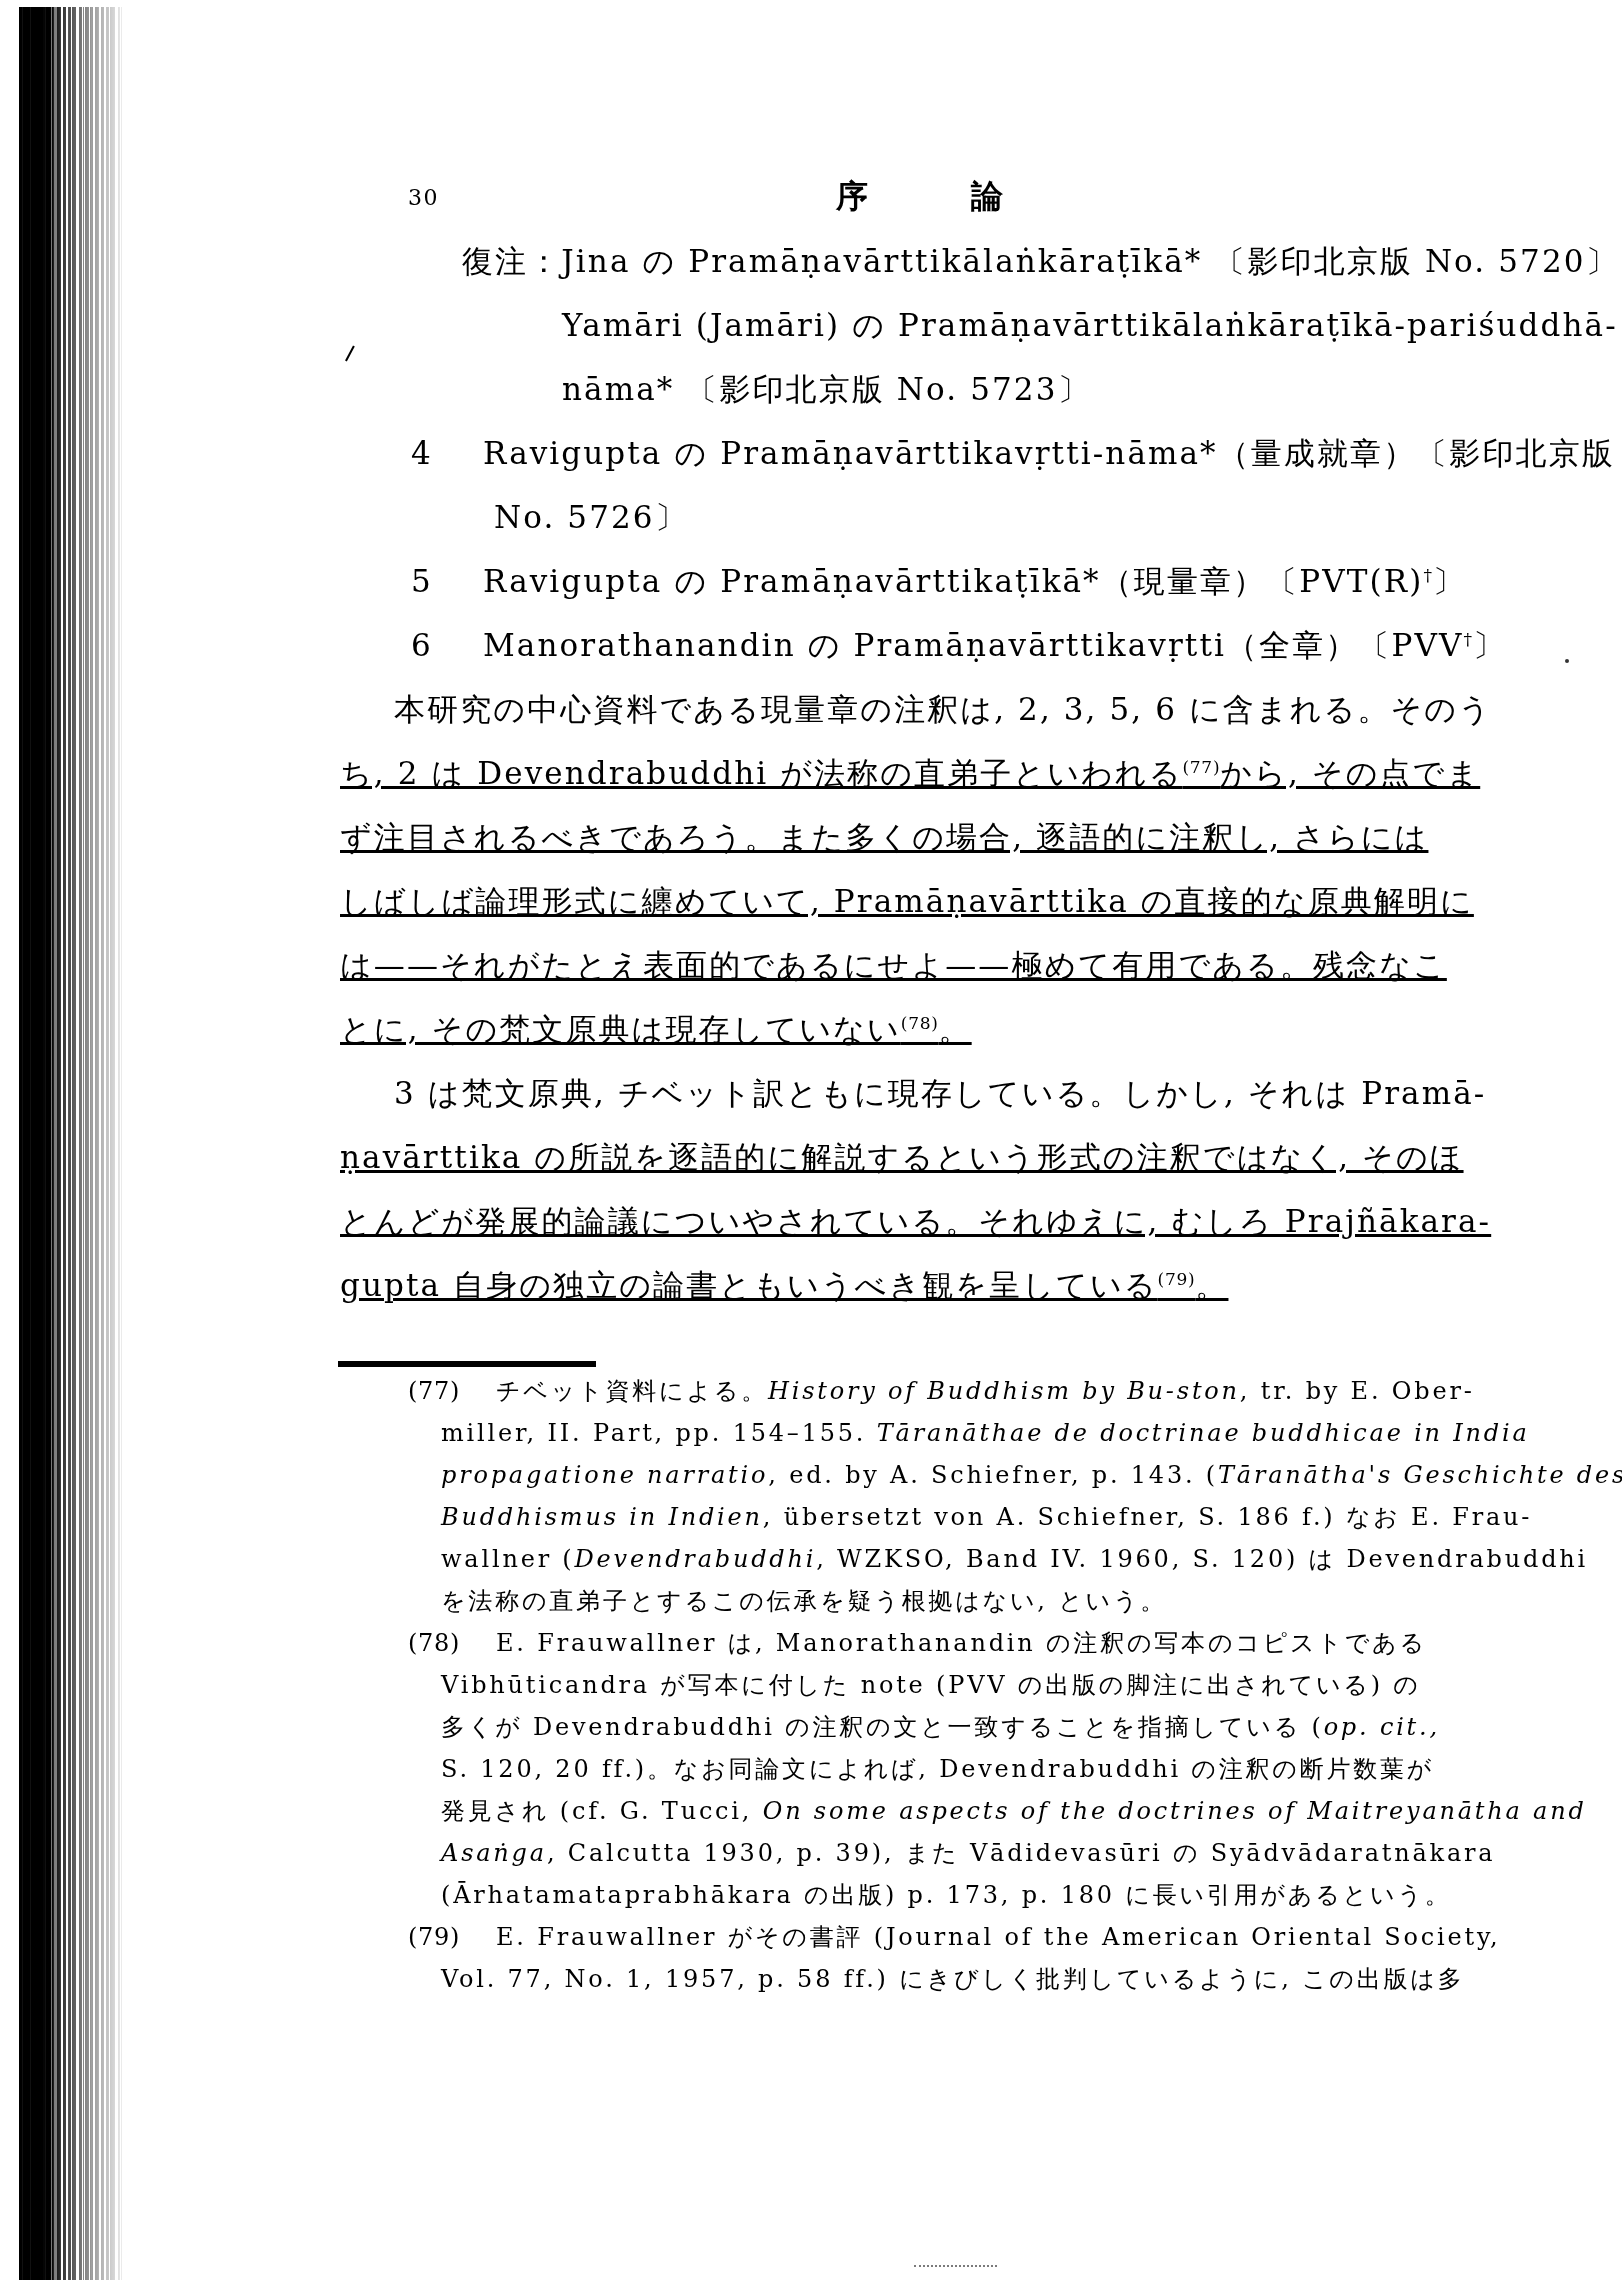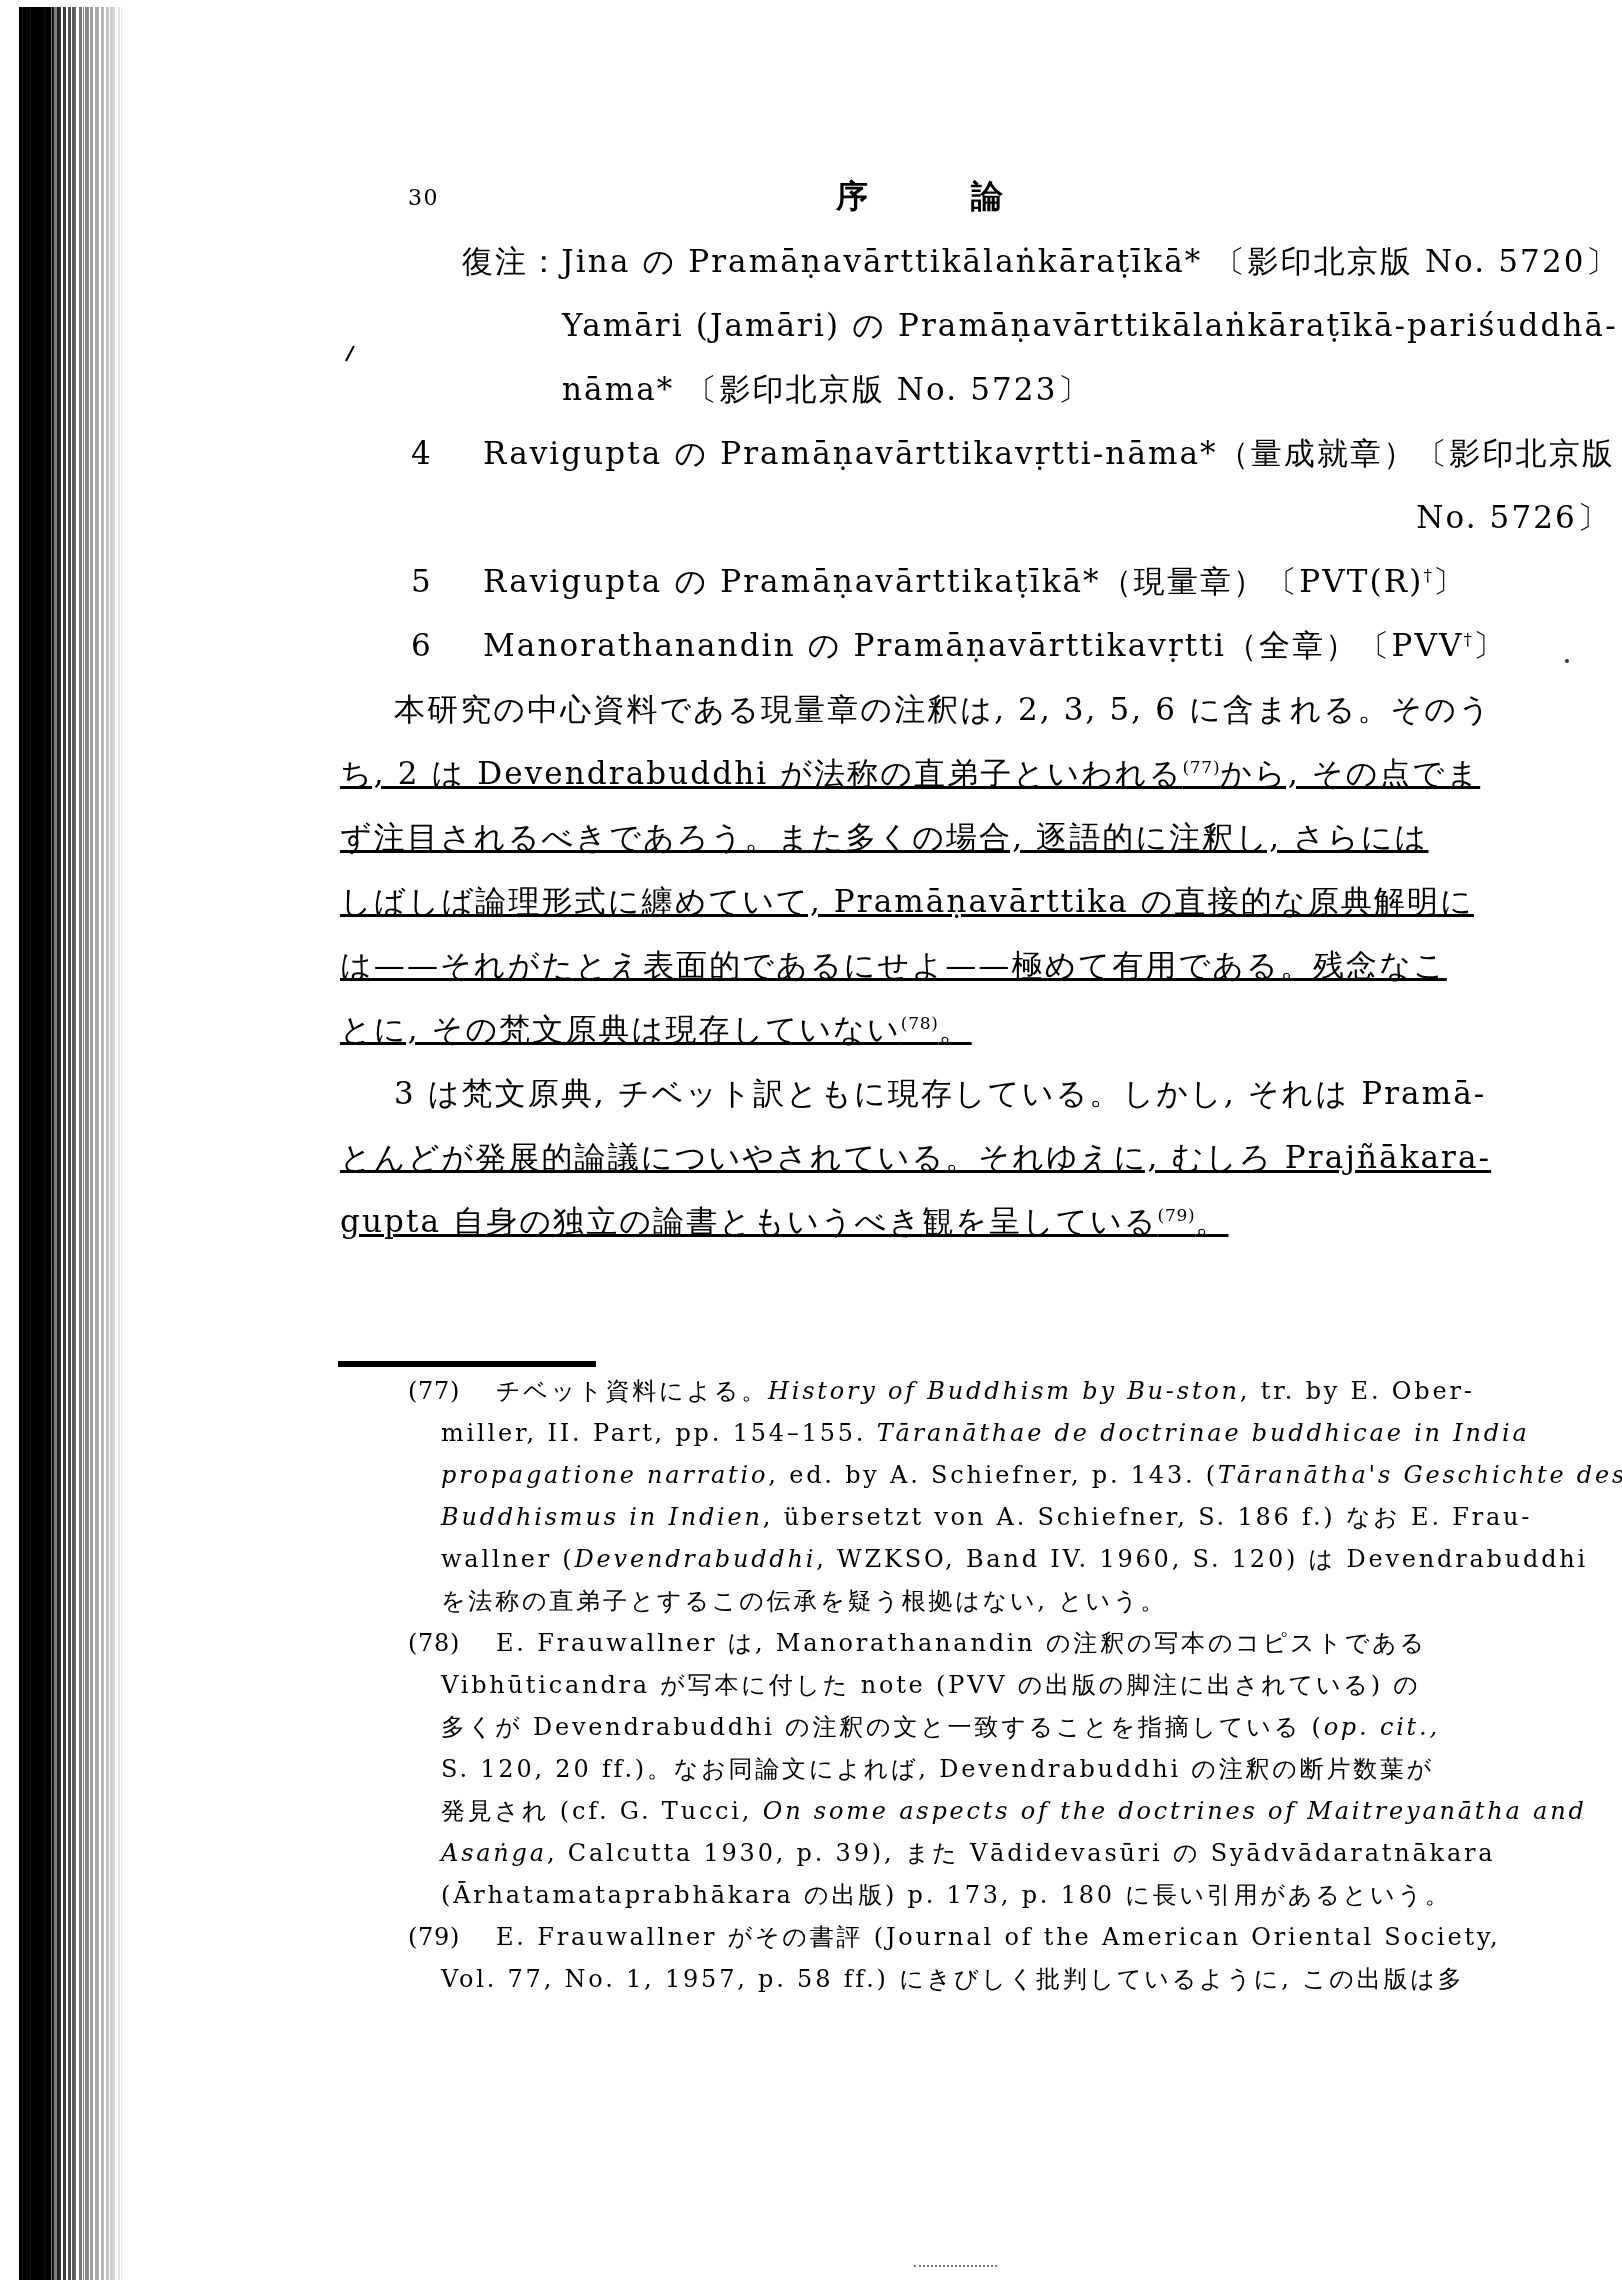--- a/index.html
+++ b/index.html
@@ -37,21 +37,21 @@
   #body-lines { position:absolute; left:0; top:229px; width:1610px; }
   .line {
     position:relative;
     height:64px; line-height:64px;
     font-size:31px; letter-spacing:2.1px;
     white-space:nowrap;
   }
   .quote    { padding-left:462px; }
   .quote2   { padding-left:562px; }
   .list     { padding-left:483px; }
-  .listcont { padding-left:494px;text-align:right; }
+  .listcont { padding-left:494px; }
   .pfirst   { padding-left:394px; }
   .para     { padding-left:340px;text-decoration:underline; }
   .line .num-label { position:absolute; left:411px; top:0; }
   .line sup, .fnline sup {
     font-size:0.55em; vertical-align:super; letter-spacing:0.7px; line-height:0;
   }
 
   
   .fnrule {
     position:absolute; left:338px; top:1361px;
@@ -109,20 +109,21 @@
       <div class="line listcont"><span>No. 5726〕</span></div>
       <div class="line list"><span class="num-label">5</span><span>Ravigupta の Pramāṇavārttikaṭīkā*（現量章）〔PVT(R)</span><sup>†</sup><span>〕</span></div>
       <div class="line list"><span class="num-label">6</span><span>Manorathanandin の Pramāṇavārttikavṛtti（全章）〔PVV</span><sup>†</sup><span>〕</span></div>
       <div class="line pfirst"><span>本研究の中心資料である現量章の注釈は, 2, 3, 5, 6 に含まれる。そのう</span></div>
       <div class="line para"><span>ち, 2 は Devendrabuddhi が法称の直弟子といわれる</span><sup>(77)</sup><span>から, その点でま</span></div>
       <div class="line para"><span>ず注目されるべきであろう。また多くの場合, 逐語的に注釈し, さらには</span></div>
       <div class="line para"><span>しばしば論理形式に纏めていて, Pramāṇavārttika の直接的な原典解明に</span></div>
       <div class="line para"><span>は——それがたとえ表面的であるにせよ——極めて有用である。残念なこ</span></div>
       <div class="line para"><span>とに, その梵文原典は現存していない</span><sup>(78)</sup><span>。</span></div>
       <div class="line pfirst"><span>3 は梵文原典, チベット訳ともに現存している。しかし, それは Pramā-</span></div>
+      <div class="line para"><span>ṇavārttika の所説を逐語的に解説するという形式の注釈ではなく, そのほ</span></div>
       <div class="line para"><span>とんどが発展的論議についやされている。それゆえに, むしろ Prajñākara-</span></div>
       <div class="line para"><span>gupta 自身の独立の論書ともいうべき観を呈している</span><sup>(79)</sup><span>。</span></div>
     </div>
 
   <div class="fnrule"></div>
 
   <div id="footnote-lines">
       <div class="fnline fn-start"><span class="num-label">(77)</span><span>チベット資料による。</span><span class="it">History of Buddhism by Bu-ston</span><span>, tr. by E. Ober-</span></div>
       <div class="fnline fn-cont"><span>miller, II. Part, pp. 154–155. </span><span class="it">Tāranāthae de doctrinae buddhicae in India</span></div>
       <div class="fnline fn-cont"><span class="it">propagatione narratio</span><span>, ed. by A. Schiefner, p. 143. (</span><span class="it">Tāranātha's Geschichte des</span></div>

